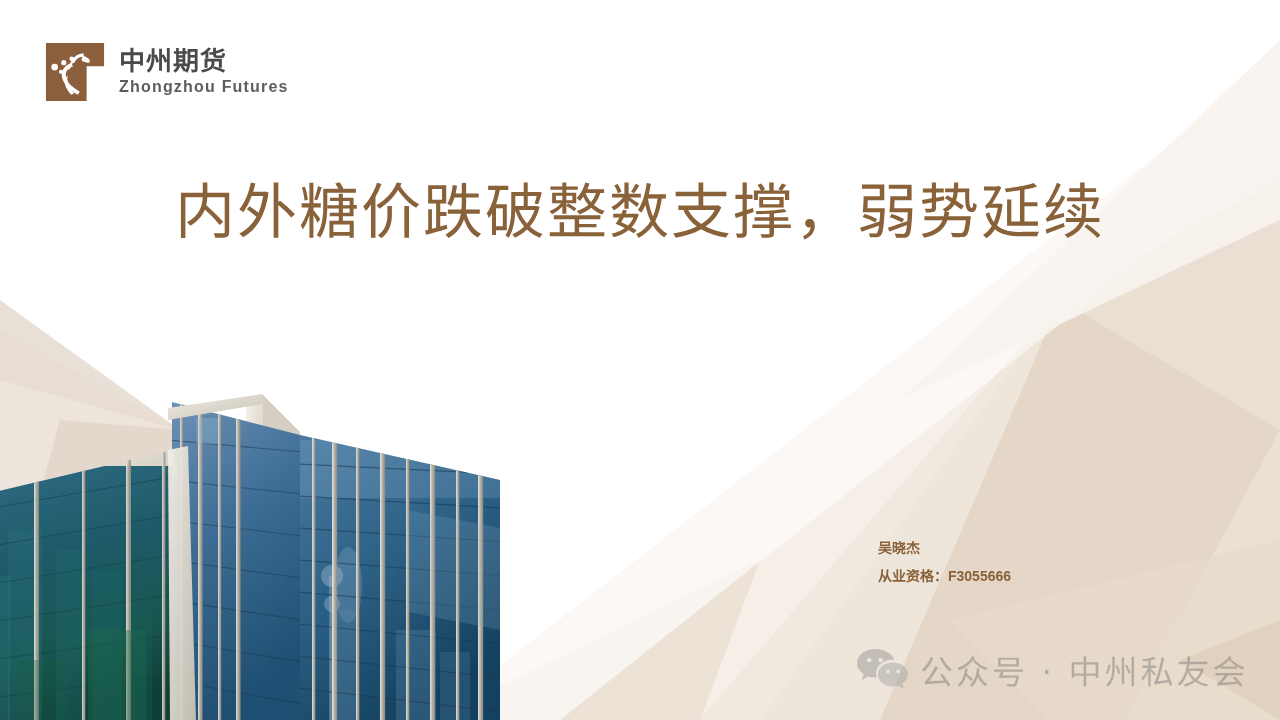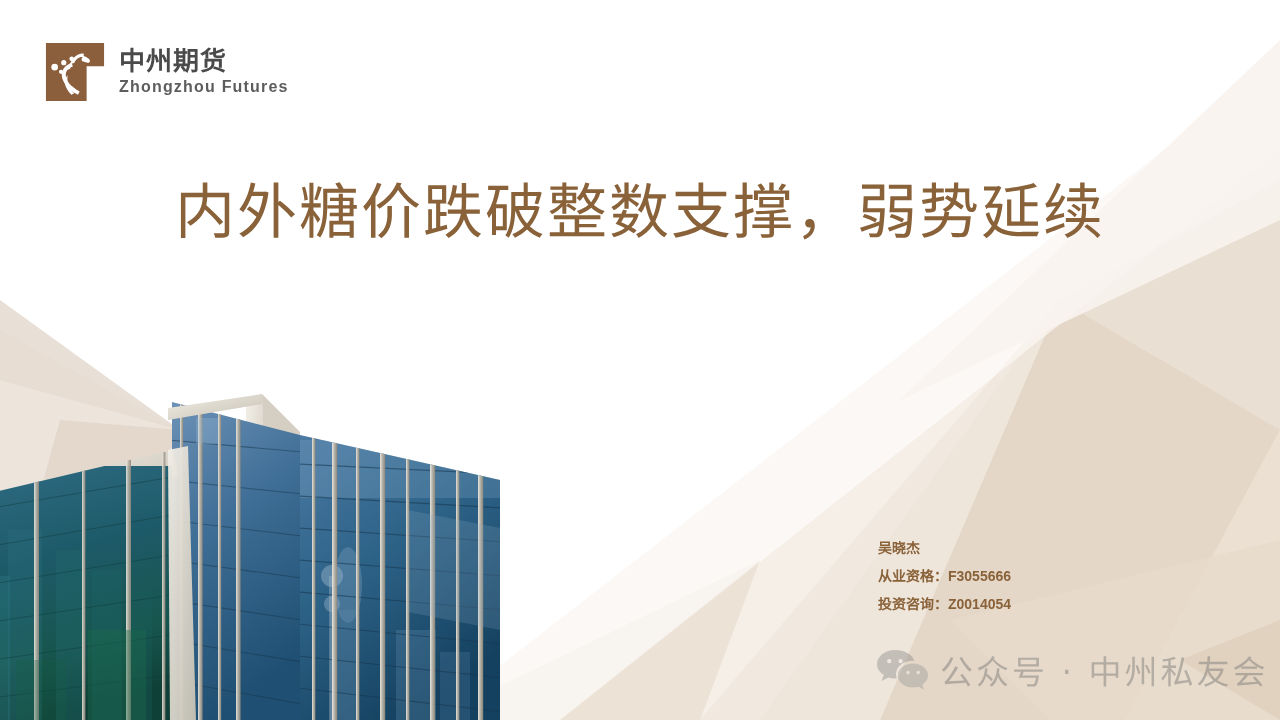--- a/index.html
+++ b/index.html
@@ -106,24 +106,24 @@
   #author-block .cred-line {
     display: block;
   }
   #author-name {
     font-size: 14px;
   }
 
   
   #wechat-watermark {
     position: absolute;
-    left: 876px;
+    left: 856px;
     top: 646px;
     display: flex;
-    align-items: flex-end;
+    align-items: center;
     gap: 10px;
     opacity: 0.42;
     pointer-events: none;
   }
   #wechat-icon {
     width: 54px;
     height: 46px;
     flex: 0 0 auto;
   }
   #wechat-label {
@@ -315,21 +315,20 @@
       <div id="logo-name-cn">中州期货</div>
       <div id="logo-name-en">Zhongzhou Futures</div>
     </div>
   </div>
 
   <div id="slide-title">内外糖价跌破整数支撑，弱势延续</div>
 
   <div id="author-block">
     <span class="cred-line" id="author-name">吴晓杰</span>
     <span class="cred-line">从业资格：F3055666</span>
-    <span class="cred-line">投资咨询：Z0014054</span>
   </div>
 
   <div id="wechat-watermark">
     <svg id="wechat-icon" viewBox="0 0 54 46" aria-hidden="true">
 
       <path d="M19 2C9.1 2 1 8.3 1 16.1c0 4.4 2.6 8.3 6.7 10.9L5.6 33l6.6-3.4c2.1.6 4.3.9 6.8.9 .6 0 1.2 0 1.8-.1-.5-1.3-.8-2.7-.8-4.1 0-7.5 7.4-13.6 16.6-13.6.6 0 1.2 0 1.8.1C36.7 6.9 28.7 2 19 2z" fill="#8a8a8a"></path>
       <circle cx="13.2" cy="13.2" r="2.1" fill="#f0ece6"></circle>
       <circle cx="24.6" cy="13.2" r="2.1" fill="#f0ece6"></circle>
 
       <path d="M37 15.5c-8.4 0-15.2 5.4-15.2 12 0 6.7 6.8 12.1 15.2 12.1 1.9 0 3.7-.3 5.4-.8l5.6 2.9-1.6-5.1c3.4-2.2 5.6-5.4 5.6-9.1 0-6.6-6.6-12-15-12z" fill="#9a9a9a"></path>

